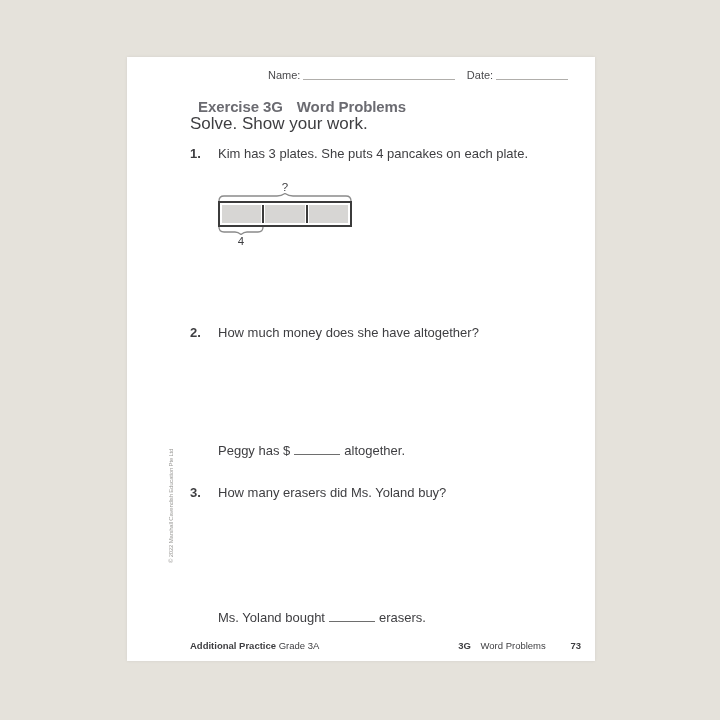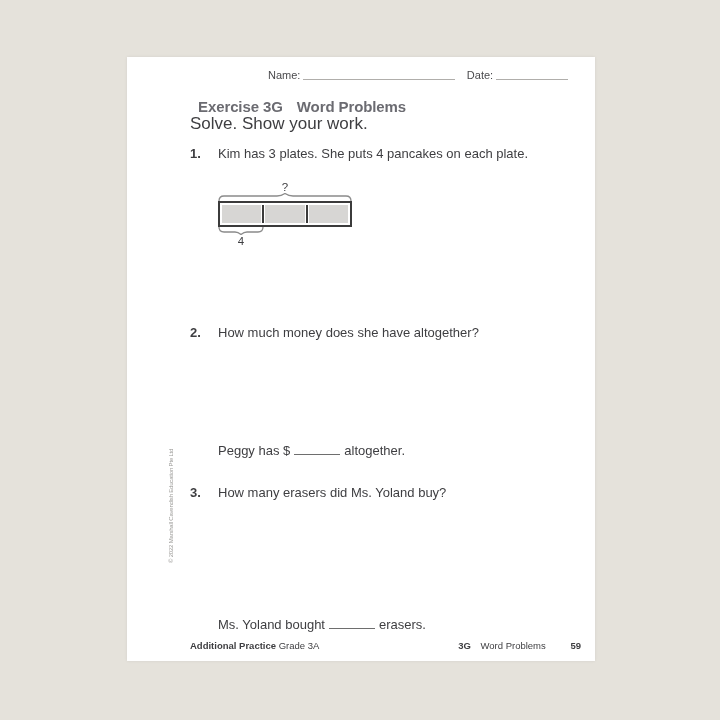--- a/index.html
+++ b/index.html
@@ -56,21 +56,21 @@
   .bar .cell{flex:1;background:#d7d6d4;}
   .bar .sep{width:2px;background:#3b3b3b;margin:0 1px;flex:none;}
   .bm-bottom{width:46px;}
   .bm-unit{
     width:46px;text-align:center;font-size:11.5px;line-height:13px;color:#3e3e41;
   }
   
   .answer{font-size:13px;white-space:nowrap;}
   .a1{left:91px;top:224px;}
   .a2{left:91px;top:380px;margin-top:6px;}
-  .a3{left:91px;top:553px;margin-top:7px;}
+  .a3{left:91px;top:553px;}
   .blank{
     display:inline-block;width:46px;height:11px;
     border-bottom:1px solid #6e6e6e;margin:0 4px;vertical-align:baseline;
   }
   
   .copyright{
     left:41px;top:506px;
     transform:rotate(-90deg);transform-origin:0 0;
     font-size:6px;letter-spacing:-0.2px;color:#9b9a97;white-space:nowrap;
   }
@@ -153,17 +153,17 @@
   <div class="abs copyright">© 2022 Marshall Cavendish Education Pte Ltd</div>
 
   <div class="abs footer">
     <div class="f-left">
       <b>Additional Practice</b>
       <span>Grade 3A</span>
     </div>
     <div class="f-right">
       <b>3G</b>
       <span>Word Problems</span>
-      <span class="pageno"><b>59</b></span>
+      <span class="pageno"><b>73</b></span>
     </div>
   </div>
 
 </div>
 
 </body></html>

